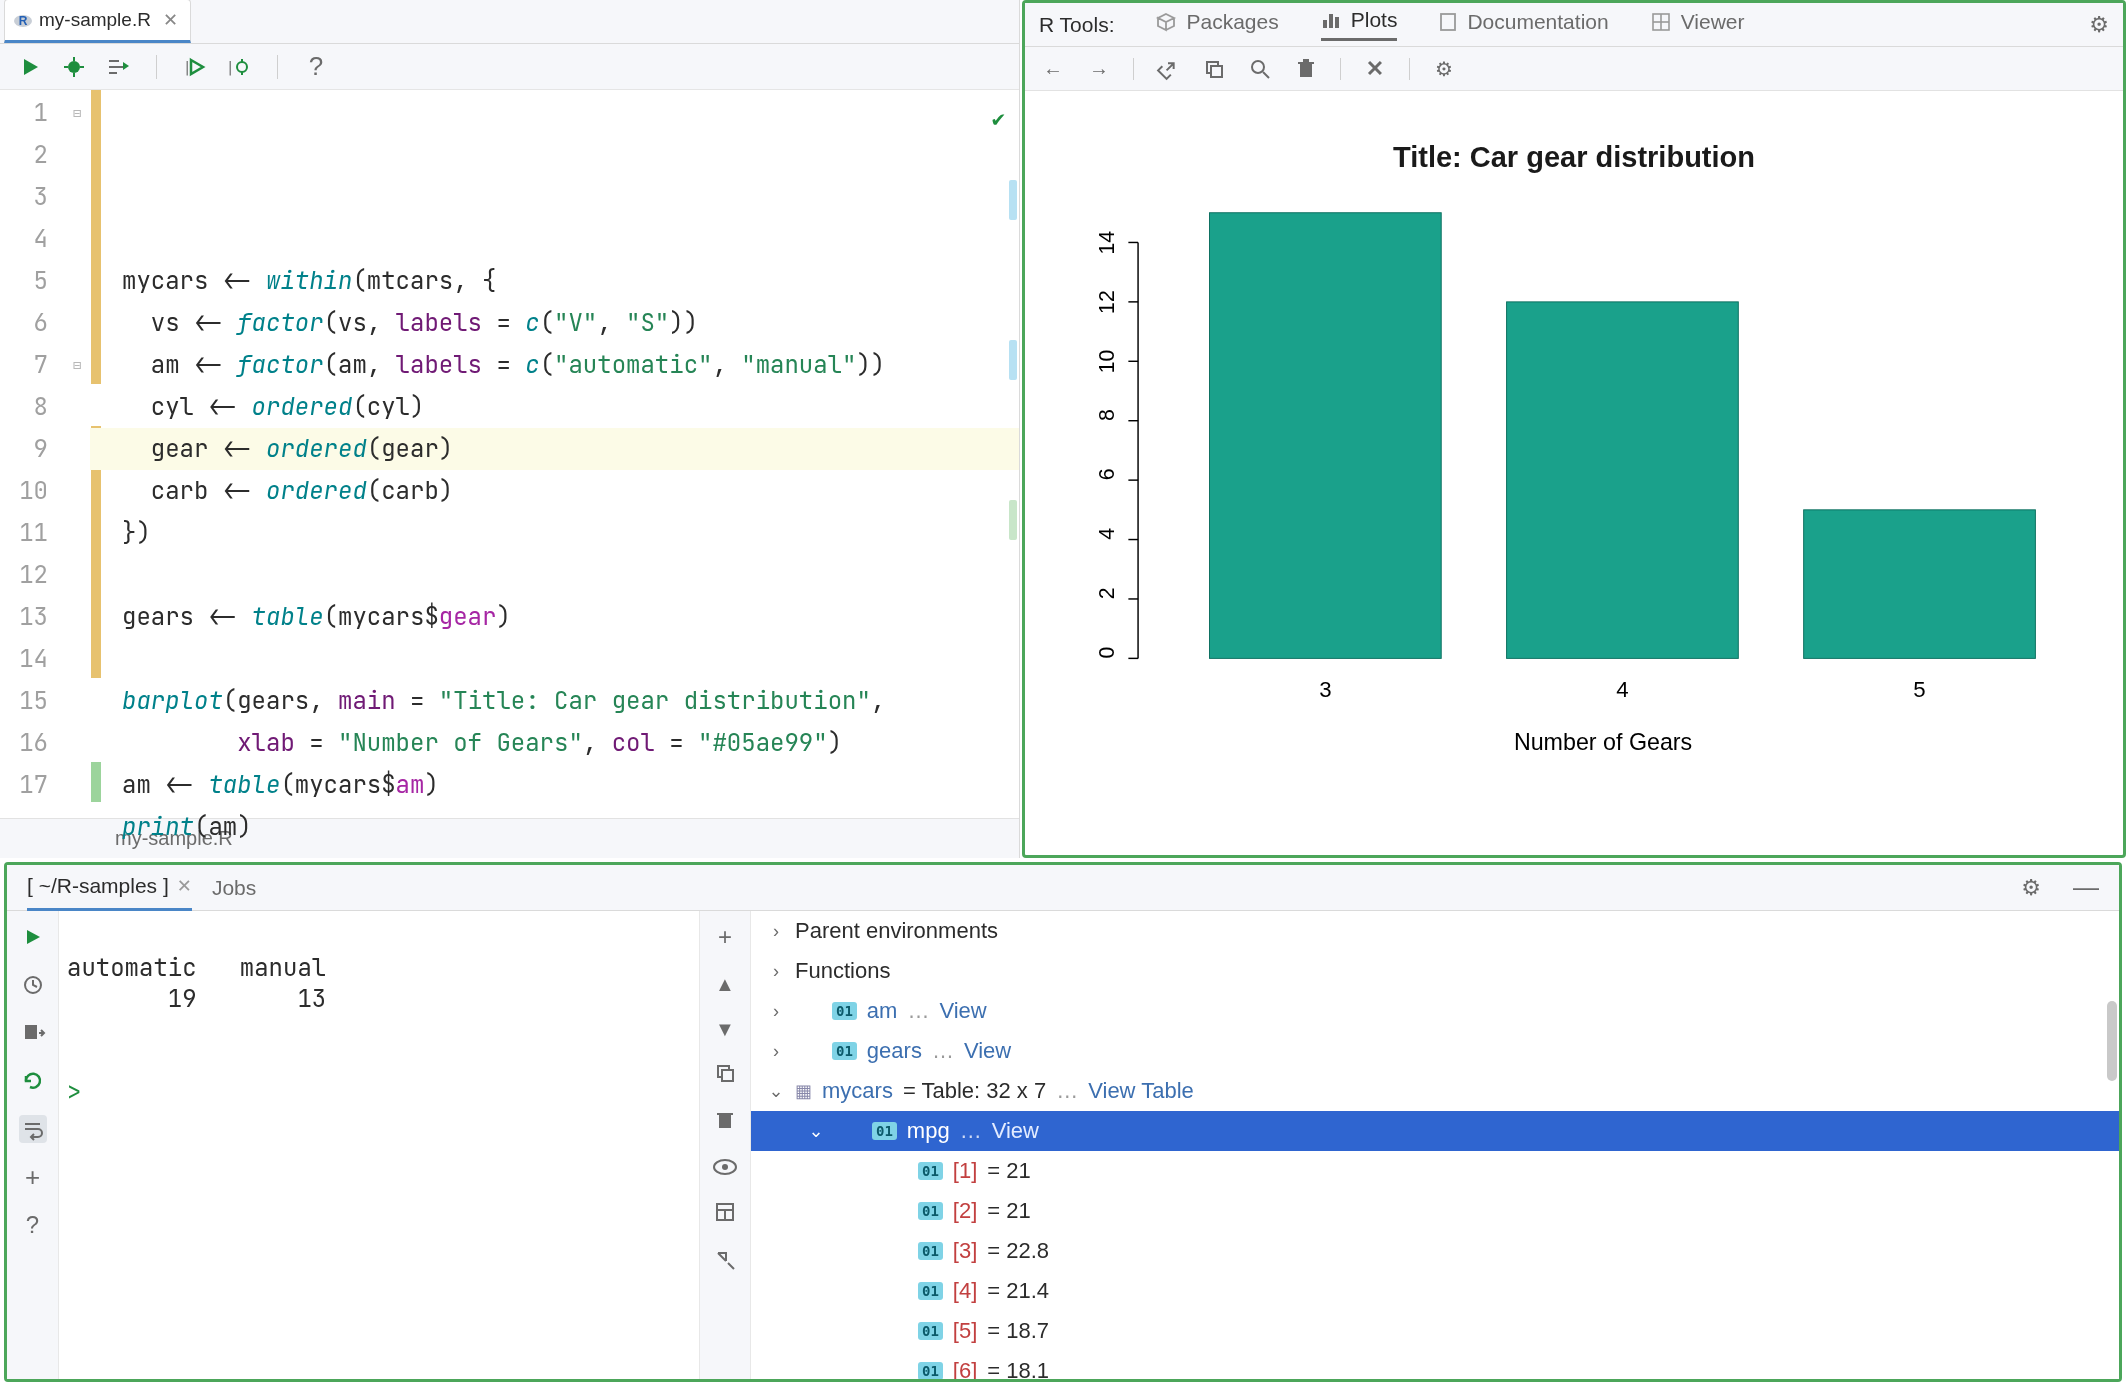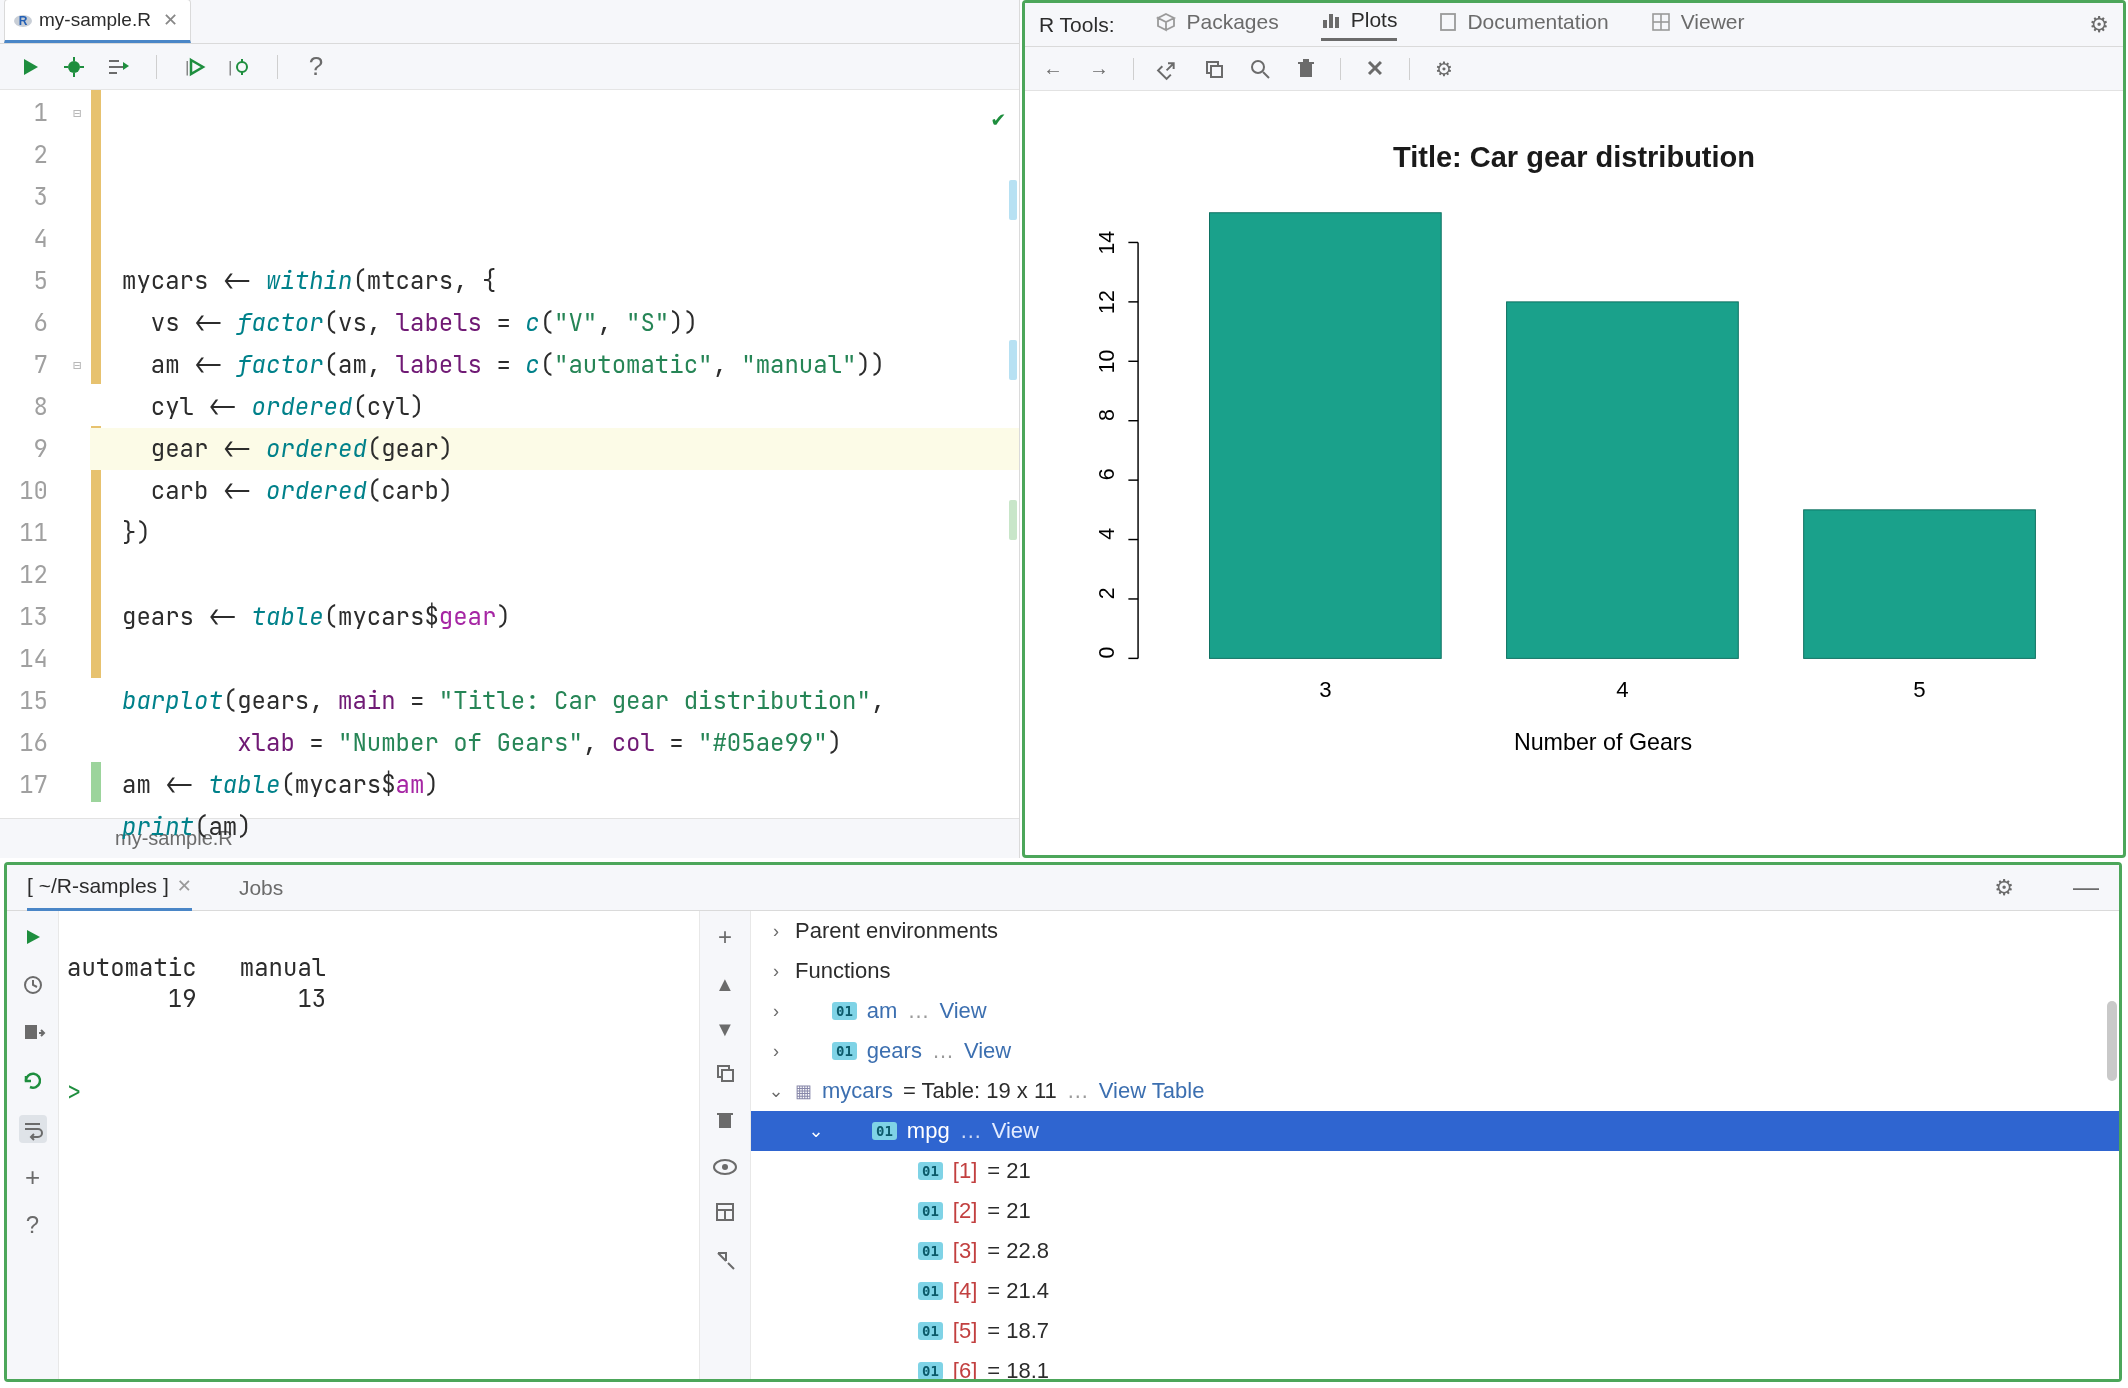--- a/index.html
+++ b/index.html
@@ -48,21 +48,21 @@
   .tools-sub { height:44px; background:#f6f7fa; border-bottom:1px solid #e2e2e2; display:flex; align-items:center; padding:0 16px; gap:22px; color:#6b6b6b; }
   .tools-sub .sep { width:1px; height:22px; background:#cfcfcf; }
   .tools-sub .ic { width:24px; height:24px; display:inline-flex; align-items:center; justify-content:center; cursor:pointer; }
   .plot-area { position:absolute; left:0; top:94px; right:0; bottom:0; }
   .plot-title { text-align:center; font-weight:700; font-size:29px; color:#1a1a1a; margin-top:44px; }
   .plot-svg { width:100%; height:620px; }
   .plot-svg text { font-family: Arial, sans-serif; }
 
   
   .bottom-pane { position:absolute; left:4px; top:862px; width:2118px; height:520px; border:3px solid #4ca65a; border-radius:4px; background:#fff; }
-  .bottom-tabs { height:46px; background:#f6f7fa; border-bottom:1px solid #dadada; display:flex; align-items:center; padding:0 20px; gap:47px; color:#6b6b6b; font-size:21px; }
+  .bottom-tabs { height:46px; background:#f6f7fa; border-bottom:1px solid #dadada; display:flex; align-items:center; padding:0 20px; gap:20px; color:#6b6b6b; font-size:21px; }
   .bottom-tabs .tab { display:flex; align-items:center; gap:8px; height:46px; cursor:pointer; }
   .bottom-tabs .tab.active { color:#2c2c2c; border-bottom:3px solid #4a86c7; }
   .bottom-tabs .close { color:#9a9a9a; font-size:18px; }
   .bottom-tabs .spacer { flex:1; }
   .bottom-body { display:flex; height:calc(100% - 46px); }
 
   .console-left-bar { width:52px; background:#f6f7fa; border-right:1px solid #e8e8e8; display:flex; flex-direction:column; align-items:center; padding-top:12px; gap:20px; color:#6b6b6b; }
   .console-left-bar .ic { width:28px; height:28px; display:flex; align-items:center; justify-content:center; cursor:pointer; }
   .console-left-bar .ic.active { background:#dfe3e8; border-radius:4px; }
   .console { width:640px; padding:10px 12px 0 8px; font-family:"JetBrains Mono",Menlo,Consolas,monospace; font-size:24px; color:#2c2c2c; white-space:pre; }
@@ -398,21 +398,21 @@
             <span class="chevron">›</span>
             <span class="badge01">01</span> 
             <span class="link">gears</span> 
             <span class="dimtxt">…</span> 
             <span class="link">View</span>
           </div>
         <div class="env-row">
             <span class="chevron">⌄</span>
             <span class="tbl-ic">▦</span> 
             <span class="link">mycars</span> 
-            <span>= Table: 19 x 11</span> 
+            <span>= Table: 32 x 7</span> 
             <span class="dimtxt">…</span> 
             <span class="link">View Table</span>
           </div>
         <div class="env-row sel" style="padding-left:56px;">
             <span class="chevron">⌄</span>
             <span class="badge01">01</span> 
             <span>mpg</span> 
             <span class="dimtxt">…</span> 
             <span class="link">View</span>
           </div>

